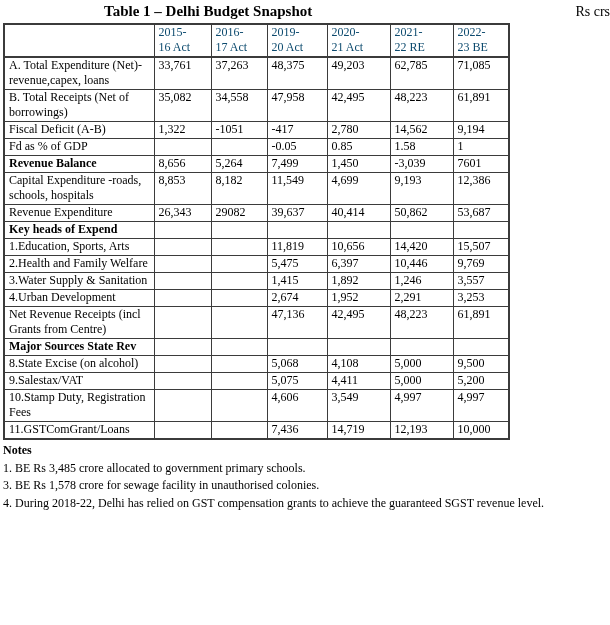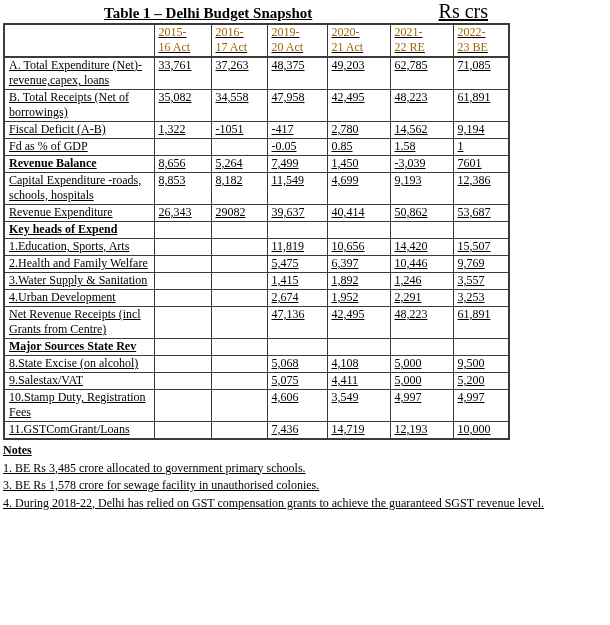--- a/index.html
+++ b/index.html
@@ -4,38 +4,37 @@
 <style>
   * { box-sizing: border-box; }
   html, body {
     margin: 0; padding: 0;
     width: 610px; height: 625px;
     background: #ffffff;
     font-family: "Liberation Serif", serif;
     color: #000000;
     overflow: hidden;
   }
-  .page { width: 610px; height: 625px; padding: 2px 0 0 0; text-decoration: underline; }
+  .page { width: 610px; height: 625px; padding: 2px 0 0 0; }
 
   .header-line {
     display: flex;
     align-items: baseline;
     padding: 1px 0 2px 0;
     height: 21px;
   }
   .title {
     margin-left: 104px;
     font-weight: bold;
     font-size: 15px;
     line-height: 17px;
   }
   .unit {
     margin-left: auto;
-    margin-right: 122px;
-    font-size: 20px;
+    font-size: 14px;
     line-height: 17px;
   }
 
   table.budget {
     border-collapse: collapse;
     table-layout: fixed;
     margin-left: 3px;
     width: 505px;
     border: 2px solid #3b3b3b;
   }
@@ -43,21 +42,21 @@
     border: 1px solid #3b3b3b;
     padding: 0 2px 1px 4px;
     font-size: 12px;
     line-height: 15px;
     text-align: left;
     vertical-align: top;
     font-weight: normal;
     overflow: hidden;
   }
   table.budget th {
-    color: #a16207;
+    color: #0c4a6e;
     white-space: pre-line;
     border-bottom-width: 2px;
   }
   tr.bold-row td.label { font-weight: bold; }
 
   .notes {
     margin: 2px 4px 0 3px;
     font-size: 12px;
     line-height: 17.5px;
     width: 600px;

